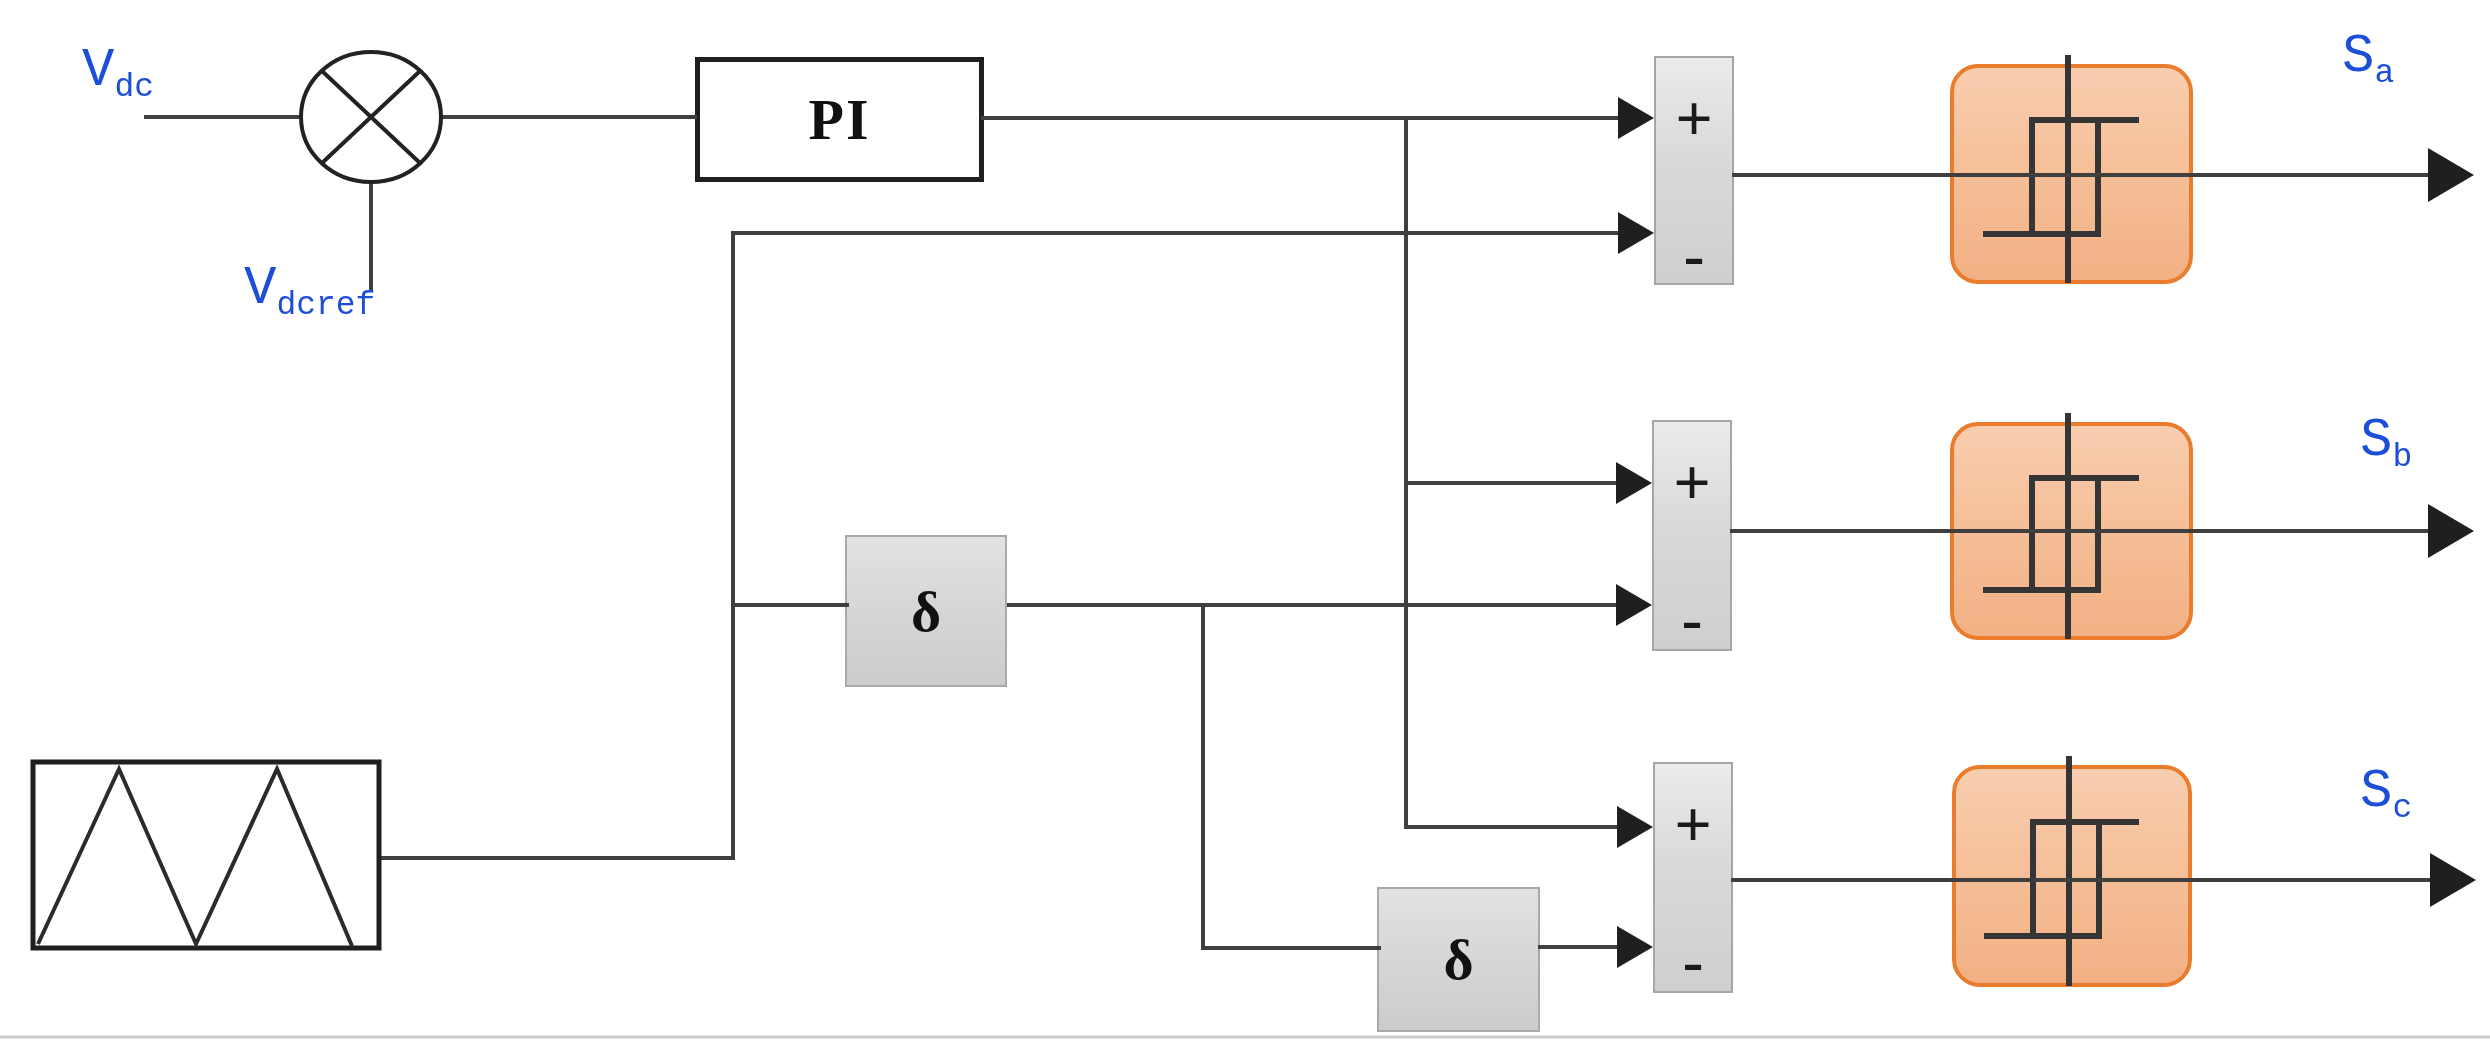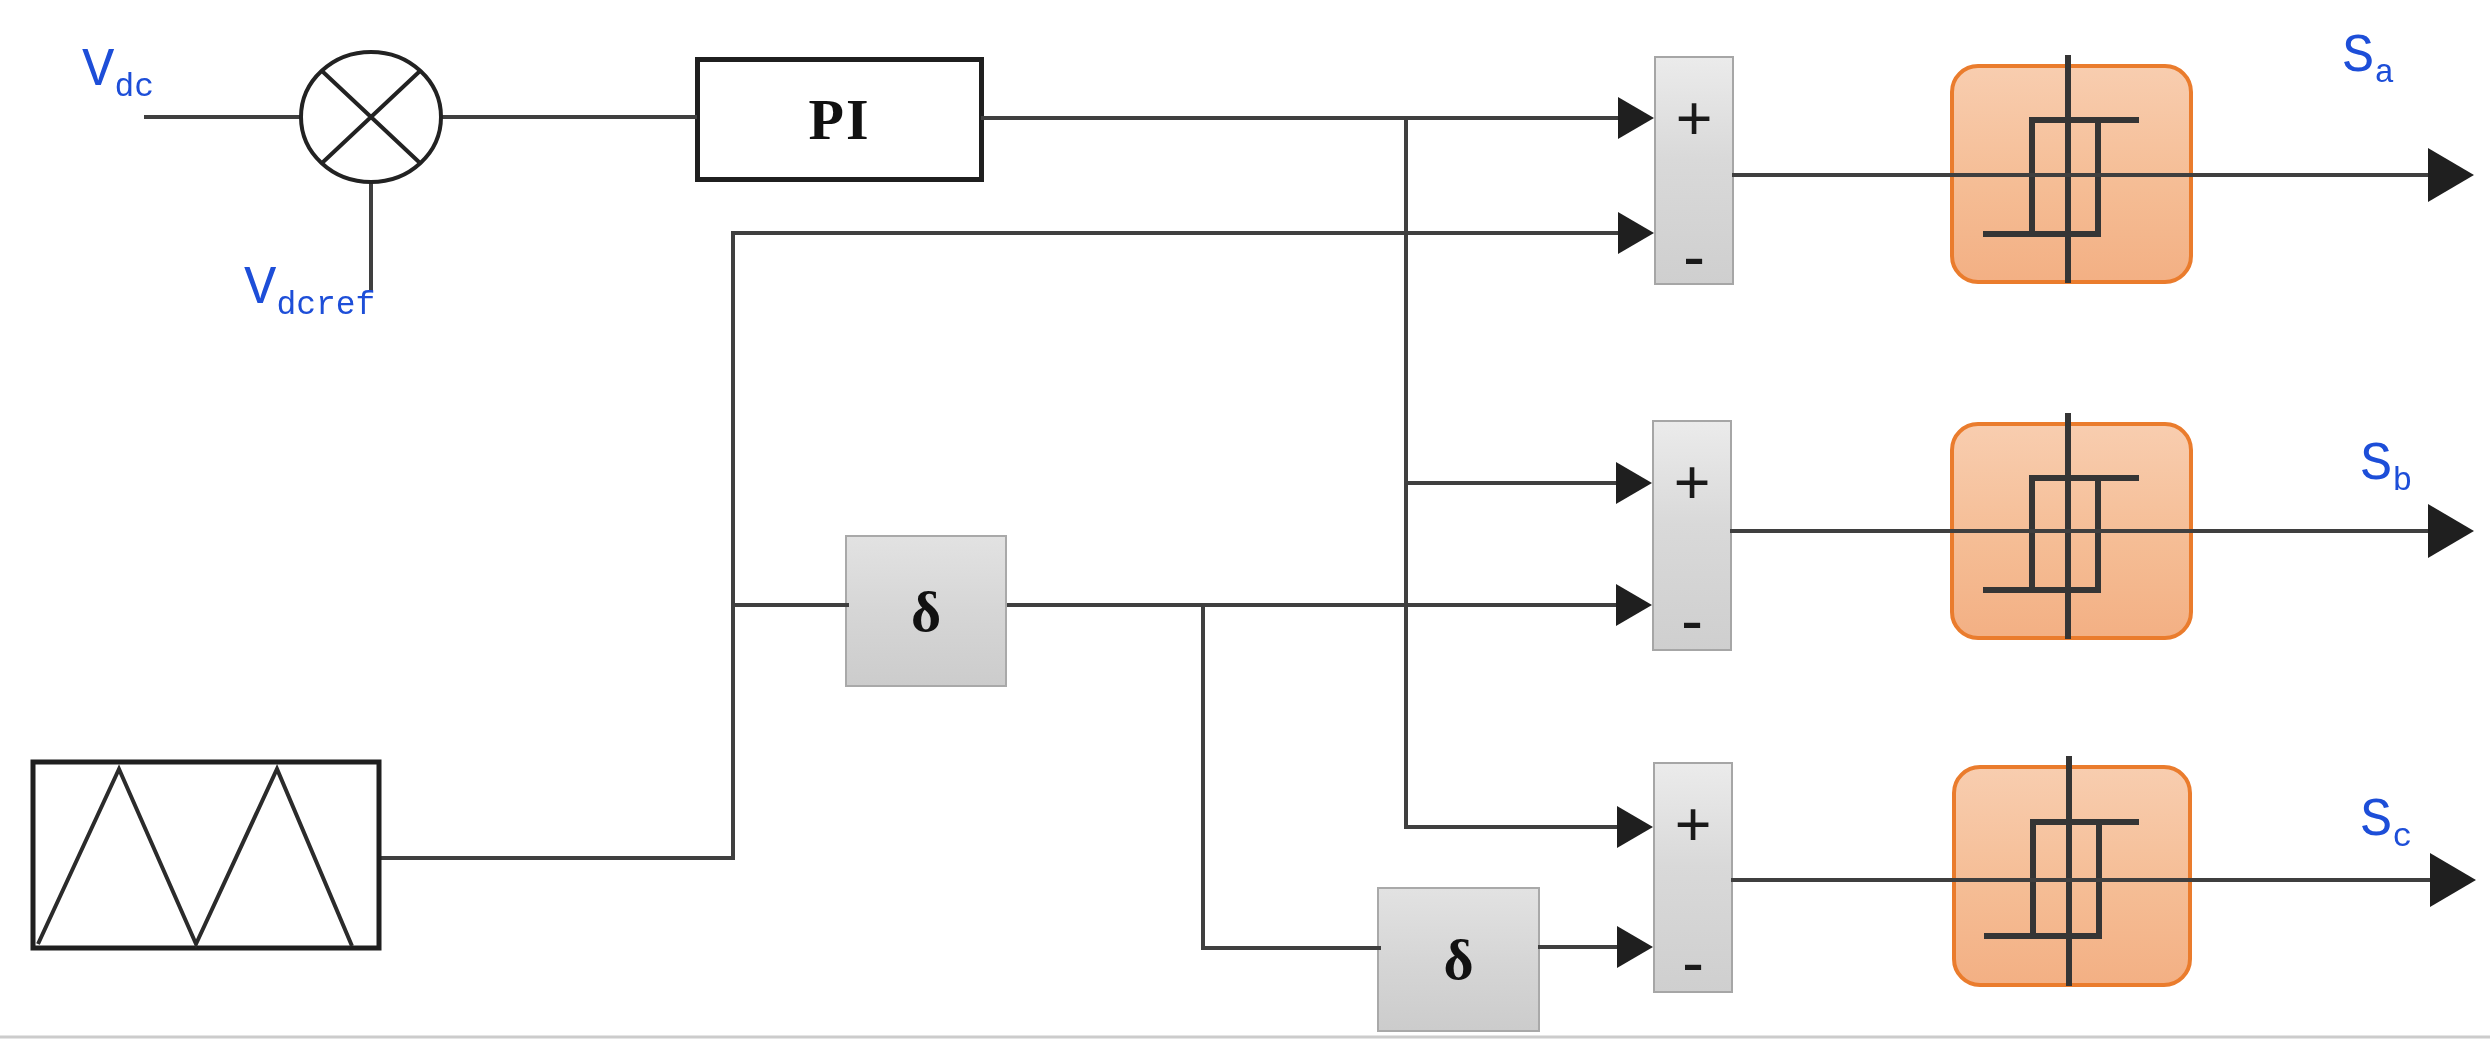--- a/index.html
+++ b/index.html
@@ -177,20 +177,20 @@
 
   <div class="sig-label" style="left:42px;top:44px;">
     <span class="main">V</span><span class="sub">dc</span>
   </div>
   <div class="sig-label" style="left:204px;top:262px;">
     <span class="main">V</span><span class="sub">dcref</span>
   </div>
   <div class="sig-label" style="left:2302px;top:30px;">
     <span class="main">S</span><span class="sub">a</span>
   </div>
-  <div class="sig-label" style="left:2320px;top:438px;">
+  <div class="sig-label" style="left:2320px;top:414px;">
     <span class="main">S</span><span class="sub">b</span>
   </div>
-  <div class="sig-label" style="left:2320px;top:794px;">
+  <div class="sig-label" style="left:2320px;top:765px;">
     <span class="main">S</span><span class="sub">c</span>
   </div>
 
 </div>
 
 </body></html>

